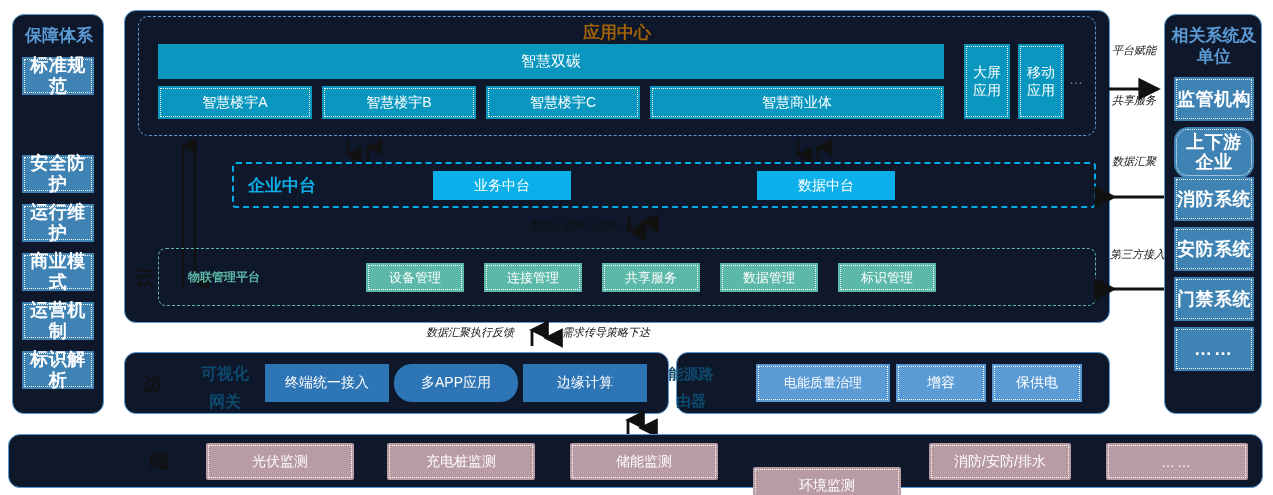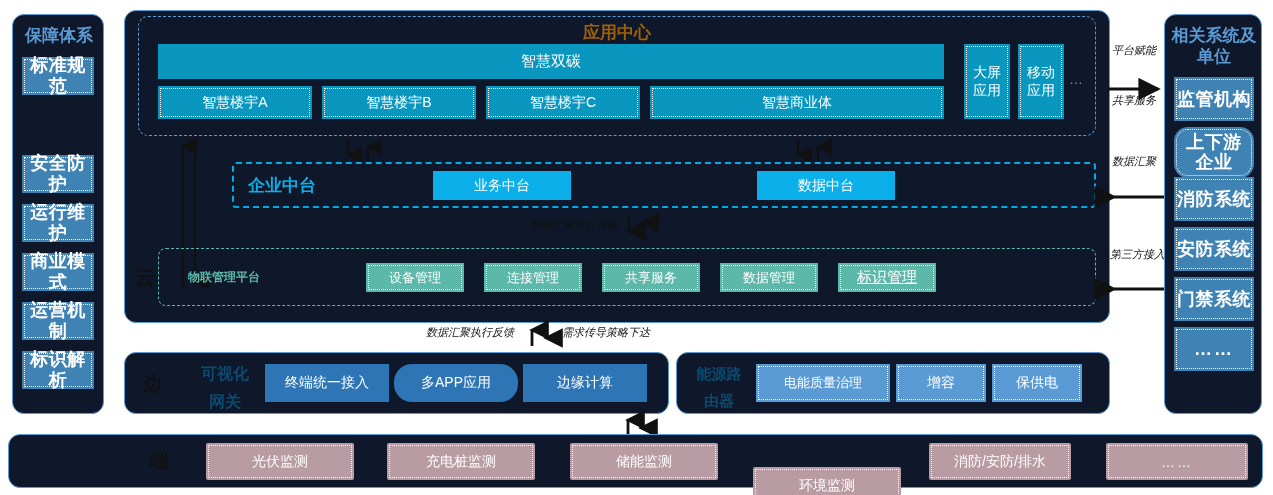--- a/index.html
+++ b/index.html
@@ -136,41 +136,41 @@
 </svg>
 
 <div class="abs dash-green" style="left:158px;top:248px;width:938px;height:58px;"></div>
 <div class="abs ctr lbl-black" style="left:132px;top:266px;width:26px;height:24px;font-size:19px;">云</div>
 <div class="abs ctr lbl-green" style="left:188px;top:264px;width:150px;height:26px;font-size:12px;justify-content:flex-start;">物联管理平台</div>
 
 <div class="abs ctr t-green" style="left:366px;top:263px;width:98px;height:29px;font-size:13px;">设备管理</div>
 <div class="abs ctr t-green" style="left:484px;top:263px;width:98px;height:29px;font-size:13px;">连接管理</div>
 <div class="abs ctr t-green" style="left:602px;top:263px;width:98px;height:29px;font-size:13px;">共享服务</div>
 <div class="abs ctr t-green" style="left:720px;top:263px;width:98px;height:29px;font-size:13px;">数据管理</div>
-<div class="abs ctr t-green" style="left:838px;top:263px;width:98px;height:29px;font-size:15px;text-decoration:underline;">标识管理</div>
+<div class="abs ctr t-green" style="left:838px;top:263px;width:98px;height:29px;font-size:13px;">标识管理</div>
 
 <div class="abs mini-note" style="left:404px;top:326px;width:110px;height:16px;text-align:right;">数据汇聚执行反馈</div>
 <svg class="abs" style="left:524px;top:320px;width:32px;height:28px;" viewBox="0 0 32 28">
   <line x1="8" y1="26" x2="8" y2="10" stroke="#111" stroke-width="2.8" marker-end="url(#ahU)"></line>
   <line x1="22" y1="2" x2="22" y2="18" stroke="#111" stroke-width="2.8" marker-end="url(#ahD)"></line>
 </svg>
 <div class="abs mini-note" style="left:562px;top:326px;width:120px;height:16px;text-align:left;">需求传导策略下达</div>
 
 <div class="abs panel" style="left:124px;top:352px;width:545px;height:62px;"></div>
 <div class="abs ctr lbl-black" style="left:140px;top:372px;width:26px;height:24px;font-size:19px;">边</div>
 <div class="abs ctr" style="left:190px;top:363px;width:70px;height:40px;flex-direction:column;line-height:1.2;">
   <span class="lbl-blue" style="font-size:16px;">可视化</span>
   <span class="lbl-blue" style="font-size:16px;">网关</span>
 </div>
 <div class="abs ctr t-steel" style="left:265px;top:364px;width:124px;height:38px;font-size:14px;">终端统一接入</div>
 <div class="abs ctr t-steel" style="left:394px;top:364px;width:124px;height:38px;font-size:14px;border-radius:18px;">多APP应用</div>
 <div class="abs ctr t-steel" style="left:523px;top:364px;width:124px;height:38px;font-size:14px;">边缘计算</div>
 
 <div class="abs panel" style="left:676px;top:352px;width:434px;height:62px;"></div>
-<div class="abs ctr" style="left:688px;top:363px;width:62px;height:40px;flex-direction:column;line-height:1.2;">
+<div class="abs ctr" style="left:660px;top:363px;width:62px;height:40px;flex-direction:column;line-height:1.2;">
   <span class="lbl-blue" style="font-size:15px;">能源路</span>
   <span class="lbl-blue" style="font-size:15px;">由器</span>
 </div>
 <div class="abs ctr t-blue" style="left:756px;top:364px;width:134px;height:38px;font-size:13px;">电能质量治理</div>
 <div class="abs ctr t-blue" style="left:896px;top:364px;width:90px;height:38px;font-size:14px;">增容</div>
 <div class="abs ctr t-blue" style="left:992px;top:364px;width:90px;height:38px;font-size:14px;">保供电</div>
 
 <svg class="abs" style="left:620px;top:410px;width:32px;height:28px;" viewBox="0 0 32 28">
   <line x1="8" y1="26" x2="8" y2="10" stroke="#111" stroke-width="2.8" marker-end="url(#ahU)"></line>
   <line x1="21" y1="2" x2="21" y2="18" stroke="#111" stroke-width="2.8" marker-end="url(#ahD)"></line>

